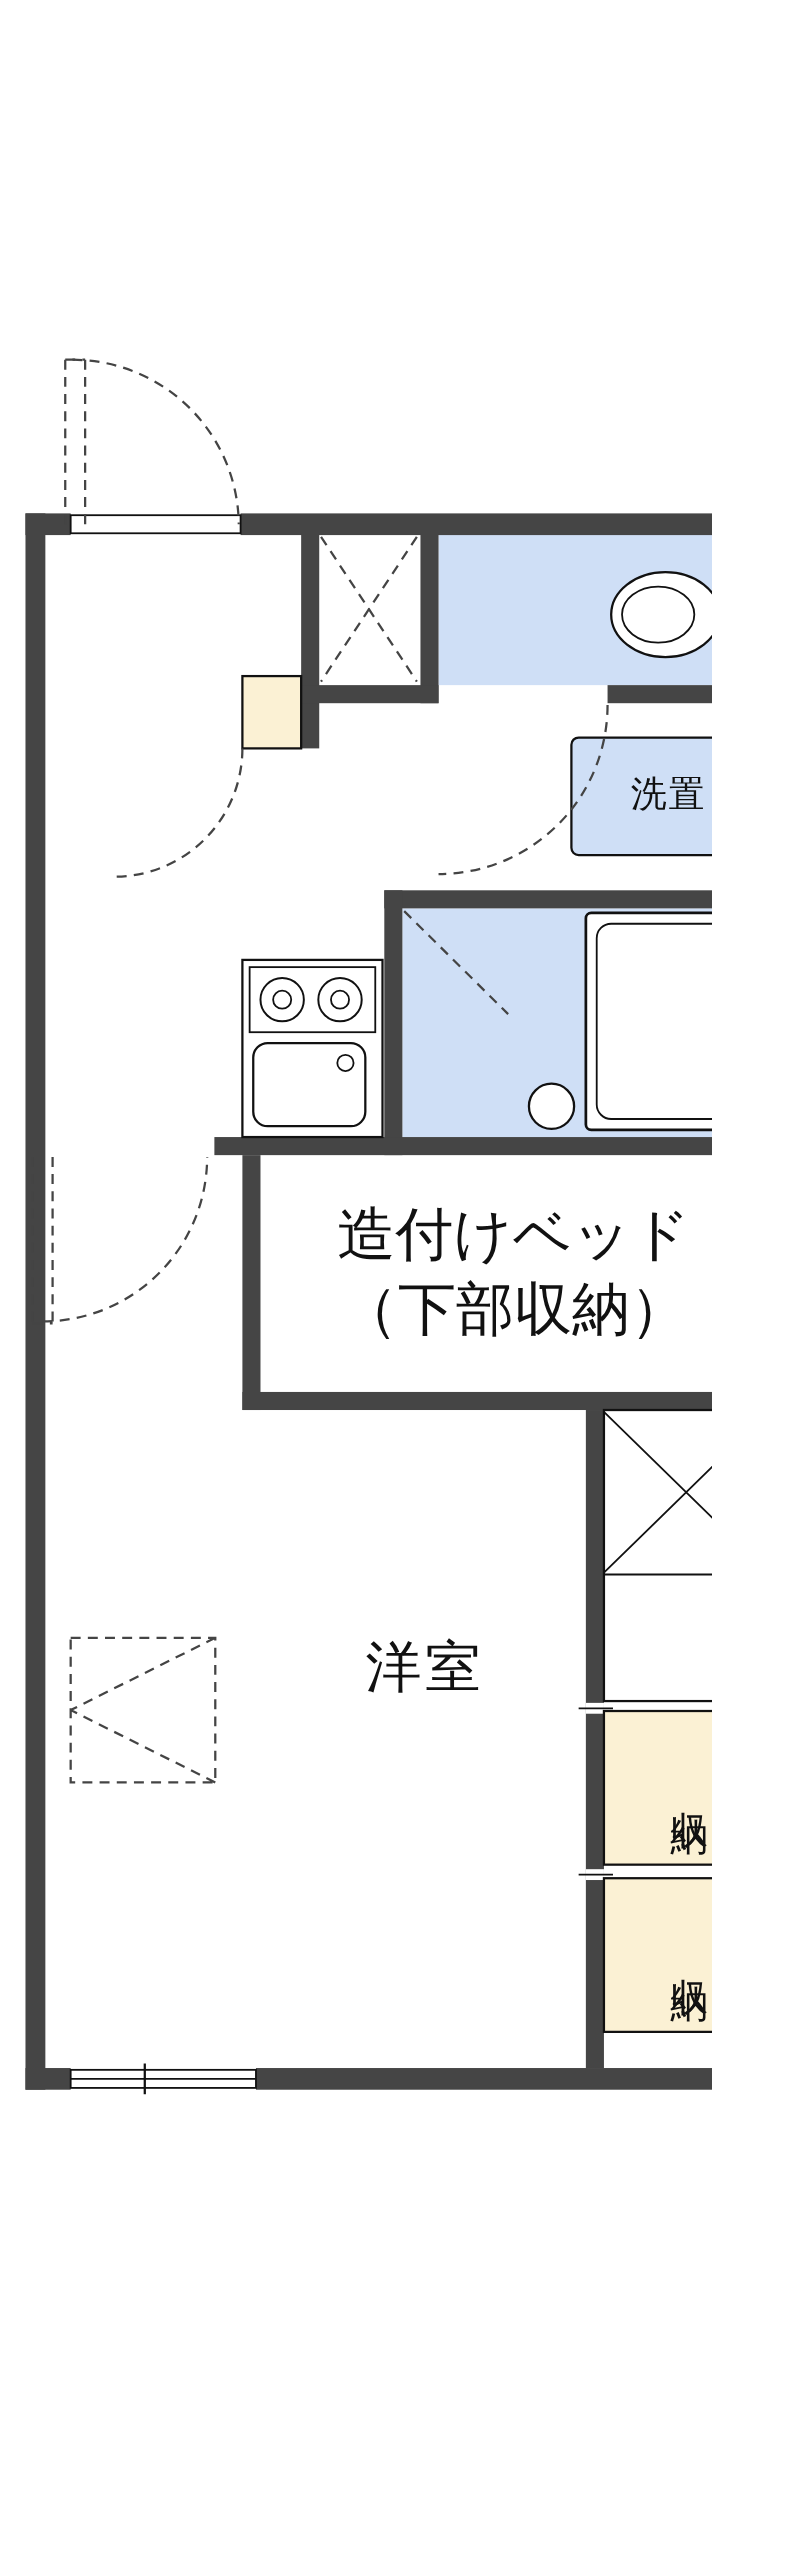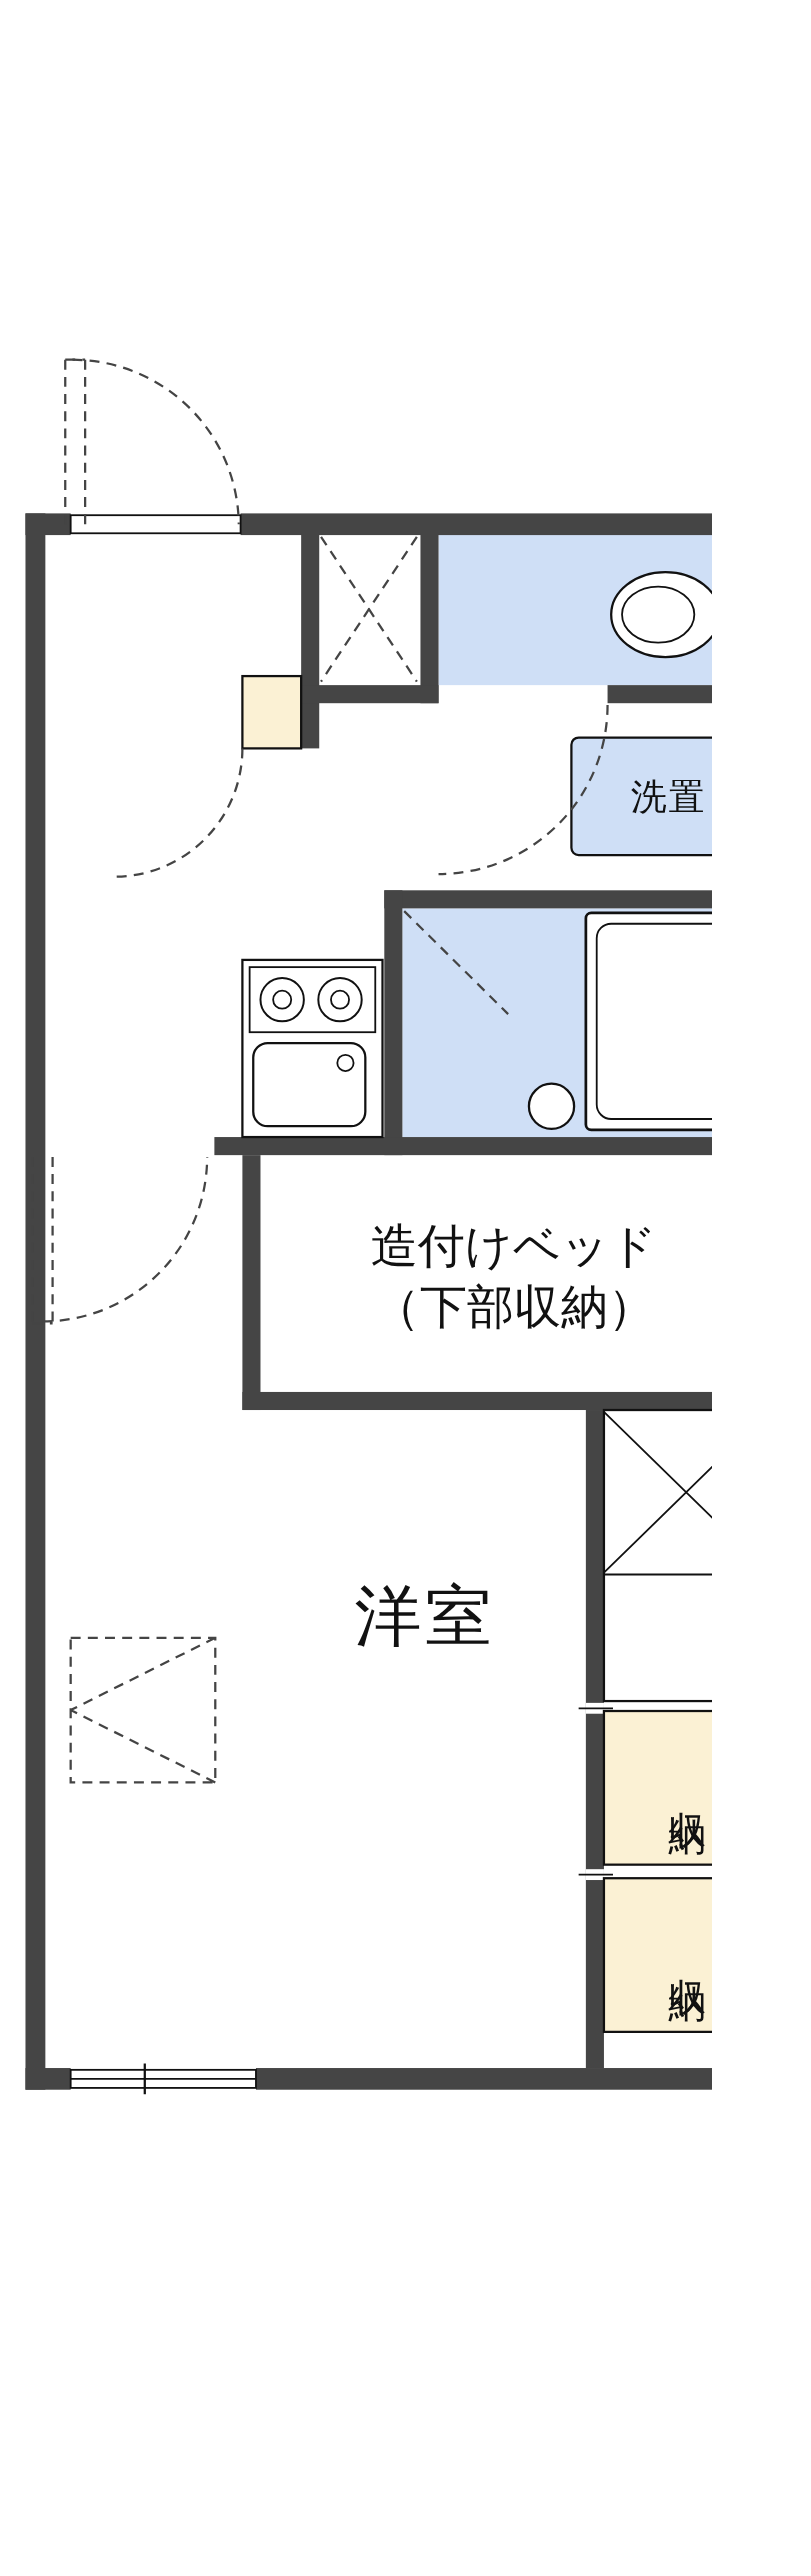--- a/index.html
+++ b/index.html
@@ -8,21 +8,21 @@
     --cream:#fbf1d4;
     --line:#111111;
     --dash:#444444;
     --paper:#ffffff;
   }
   html,body{margin:0;padding:0;background:#fff;}
   .canvas{
     position:relative;
     width:712px;height:2576px;
     background:var(--paper);
-    font-family:Liberation Sans, sans-serif;
+    font-family:Liberation Mono, monospace;
     color:var(--line);
     overflow:hidden;
   }
   .plan-svg{position:absolute;left:0;top:0;}
   .wall{fill:var(--wall);}
   .bluefill{fill:var(--blue);}
   .creamfill{fill:var(--cream);stroke:var(--line);stroke-width:2.5;}
   .fix{fill:#ffffff;stroke:var(--line);}
   .thin{fill:none;stroke:var(--line);}
   .dash{fill:none;stroke:var(--dash);stroke-width:2.5;stroke-dasharray:11 8;}
@@ -30,22 +30,22 @@
   .label{
     position:absolute;
     display:flex;align-items:center;justify-content:center;
     text-align:center;
     color:var(--line);
     font-weight:500;
     line-height:1.3;
     white-space:nowrap;
   }
   .label-washer{left:571px;top:738px;width:195px;height:118px;font-size:36px;letter-spacing:1.8px;}
-  .label-bed{left:262px;top:1164px;width:504px;height:224px;flex-direction:column;font-size:47px;align-items:center;}
-  .label-room-name{left:217px;top:1582px;width:416px;height:67px;font-size:67px;letter-spacing:3.6px;}
+  .label-bed{left:262px;top:1164px;width:504px;height:224px;flex-direction:column;font-size:58px;align-items:center;}
+  .label-room-name{left:217px;top:1638px;width:416px;height:67px;font-size:56px;letter-spacing:3.6px;}
   .label-room-size{left:217px;top:1710px;width:416px;height:49px;font-size:41px;}
   .label-storage{writing-mode:vertical-rl;text-orientation:upright;font-size:38px;letter-spacing:7.2px;}
   .label-storage-1{left:604px;top:1711px;width:165px;height:154px;}
   .label-storage-2{left:604px;top:1878px;width:165px;height:154px;}
 </style>
 </head>
 <body>
 
 <div class="canvas">
 

